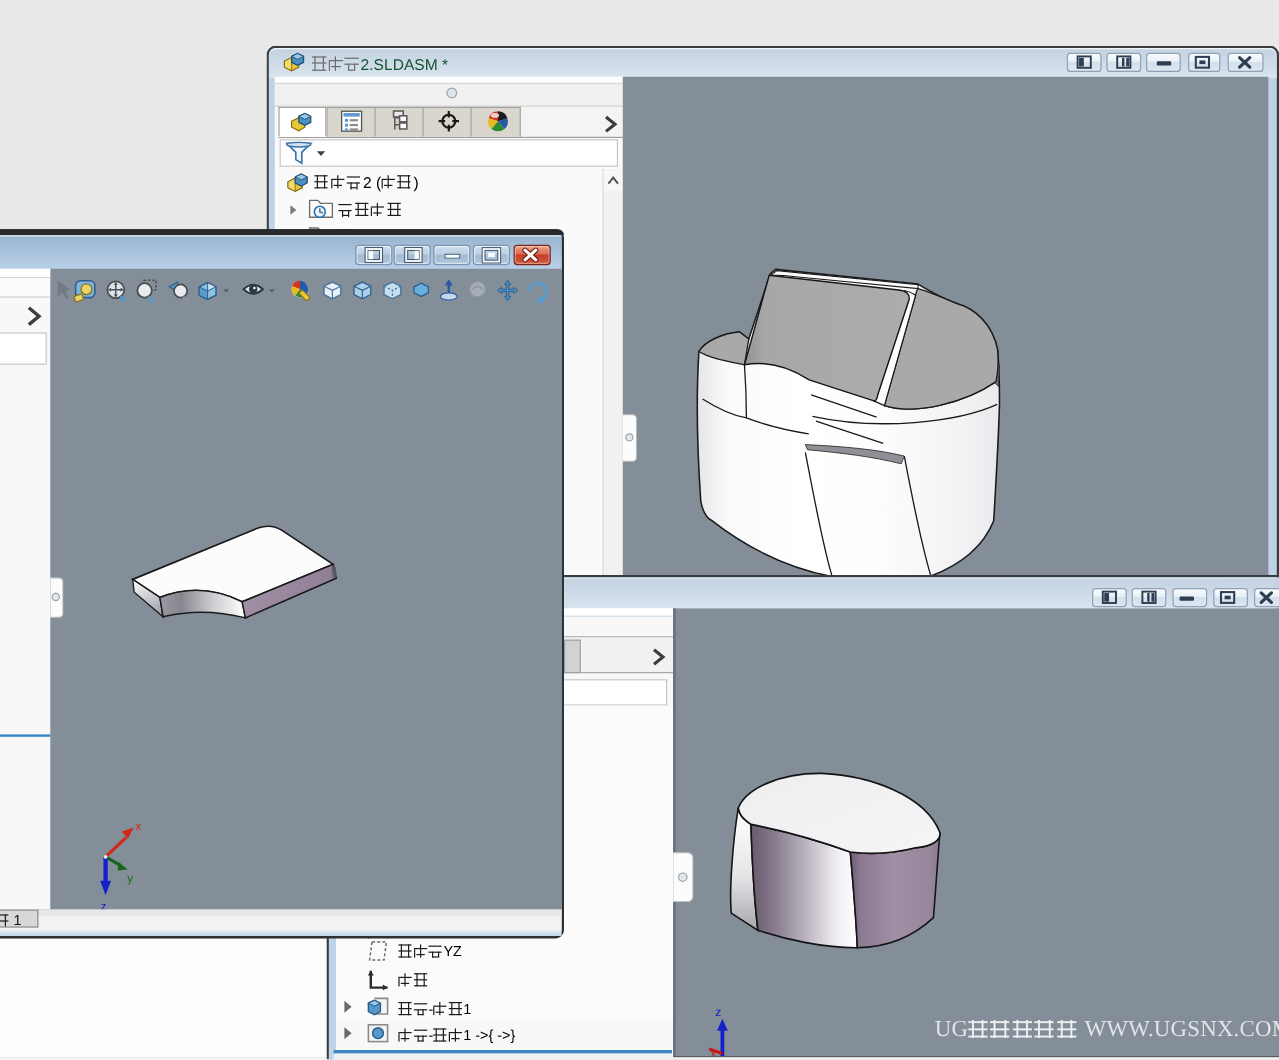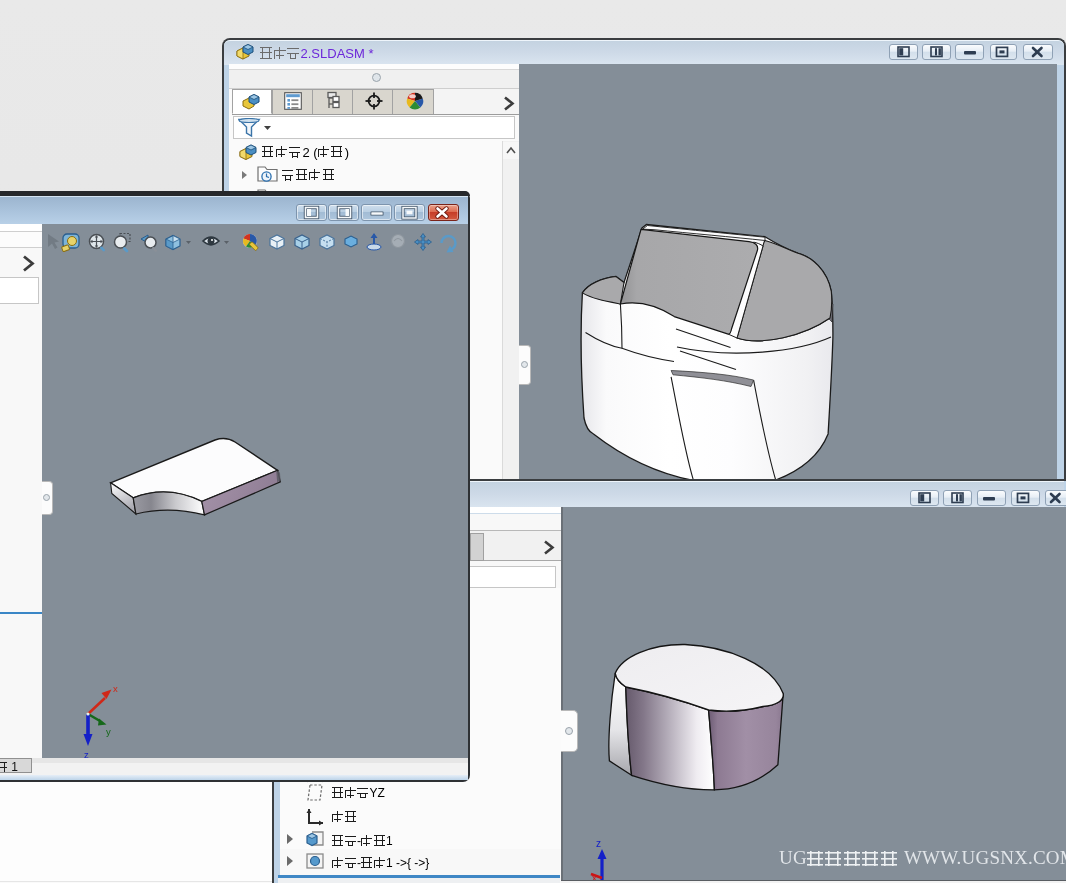--- a/index.html
+++ b/index.html
@@ -52,21 +52,21 @@
 
 <div class="win" style="left:222px;top:38px;width:844px;height:450px;border-radius:8px 8px 0 0;border-bottom:none;">
  <div class="tbar" style="left:0;top:0;width:840px;height:24px;border-radius:6px 6px 0 0;border-top:1px solid #eef5fb;"></div>
 
  <svg class="abs" style="left:11px;top:3px" width="20" height="18" viewBox="0 0 20 18">
    <path d="M2 8 L8 5 L14 8 L14 13 L8 16 L2 13 Z" fill="#e8c63a" stroke="#8a6d10" stroke-width="1"></path>
    <path d="M2 8 L8 5 L8 16 L2 13 Z" fill="#f2da6a" stroke="#8a6d10" stroke-width="0.8"></path>
    <path d="M8 4 L13 1.5 L18 4 L18 9 L13 11.5 L8 9 Z" fill="#4a8ec2" stroke="#1d4f7a" stroke-width="1"></path>
    <path d="M8 4 L13 1.5 L18 4 L13 6.5 Z" fill="#9cc6e4" stroke="#1d4f7a" stroke-width="0.8"></path>
  </svg>
- <div class="abs" style="left:36px;top:6px;font-size:13px;color:#6d28d9;"><span class="gj1"></span><span class="gj2"></span><span class="gj3"></span>2.SLDASM *</div>
+ <div class="abs" style="left:36px;top:6px;font-size:13px;color:#14532d;"><span class="gj1"></span><span class="gj2"></span><span class="gj3"></span>2.SLDASM *</div>
 
  <div class="btn" style="left:665px;top:3.5px;width:29px;height:16px;"></div>
  <div class="btn" style="left:698px;top:3.5px;width:29px;height:16px;"></div>
  <div class="btn" style="left:731px;top:3.5px;width:29px;height:16px;"></div>
  <div class="btn" style="left:766px;top:3.5px;width:27px;height:16px;"></div>
  <div class="btn" style="left:799px;top:3.5px;width:30px;height:16px;"></div>
  <svg class="abs" style="left:665px;top:3.5px" width="165" height="16" viewBox="0 0 165 16">
    <g stroke="#2e3d51" fill="none" stroke-width="1.6">
      <rect x="9" y="3" width="11" height="9.5"></rect>
         <rect x="42" y="3" width="11" height="9.5"></rect>

